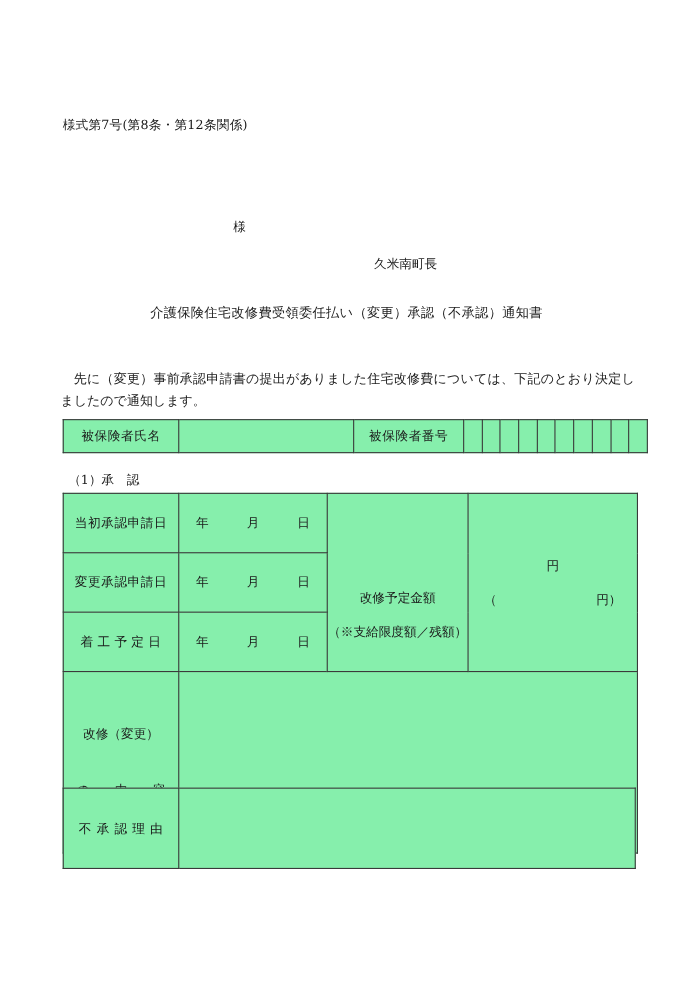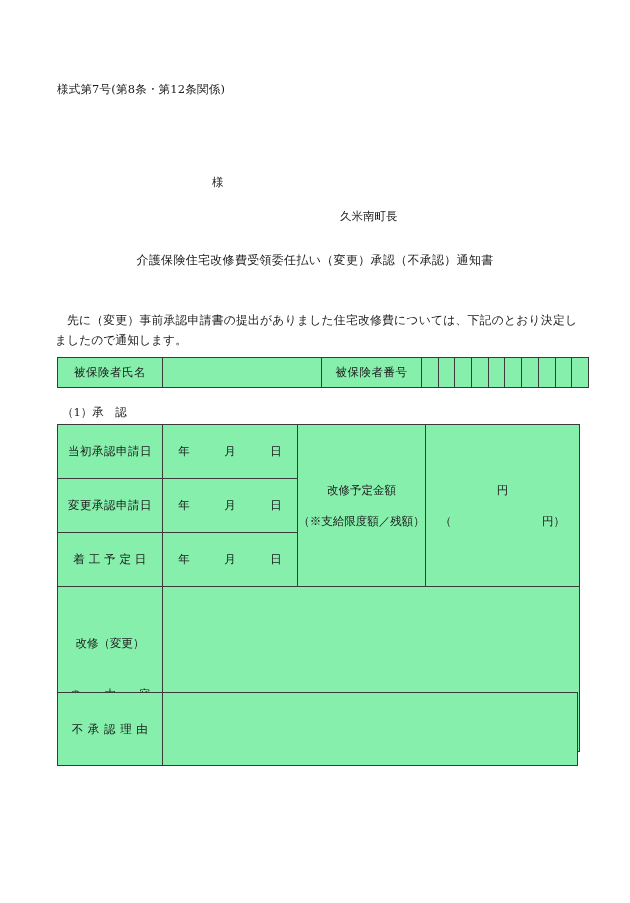--- a/index.html
+++ b/index.html
@@ -10,20 +10,21 @@
   body {
     font-family: "DejaVu Serif", "Liberation Serif", serif;
     color: #1a1a1a;
   }
   #page {
     position: relative;
     width: 630px;
     height: 797px;
     background: #ffffff;
     overflow: hidden;
+    margin-top: 24px;
   }
 
   .abs { position: absolute; }
 
   
   #form-number {
     left: 57px;
     top: 82px;
     font-size: 11.5px;
     letter-spacing: 0.2px;
@@ -109,21 +110,21 @@
   #approval-table {
     left: 57px;
     top: 424px;
     width: 518px;
   }
   #approval-table td.daterow { height: 35px; font-family: Liberation Serif, serif; }
   #approval-table td.content-cell { height: 121px; }
   .amount-label-inner {
     display: flex;
     flex-direction: column;
-    justify-content: center;
+    justify-content: flex-end;
     gap: 16px;
     height: 105px;
   }
   .amount-value-inner {
     display: flex;
     flex-direction: column;
     justify-content: center;
     gap: 16px;
     height: 105px;
     padding: 0 10px;

